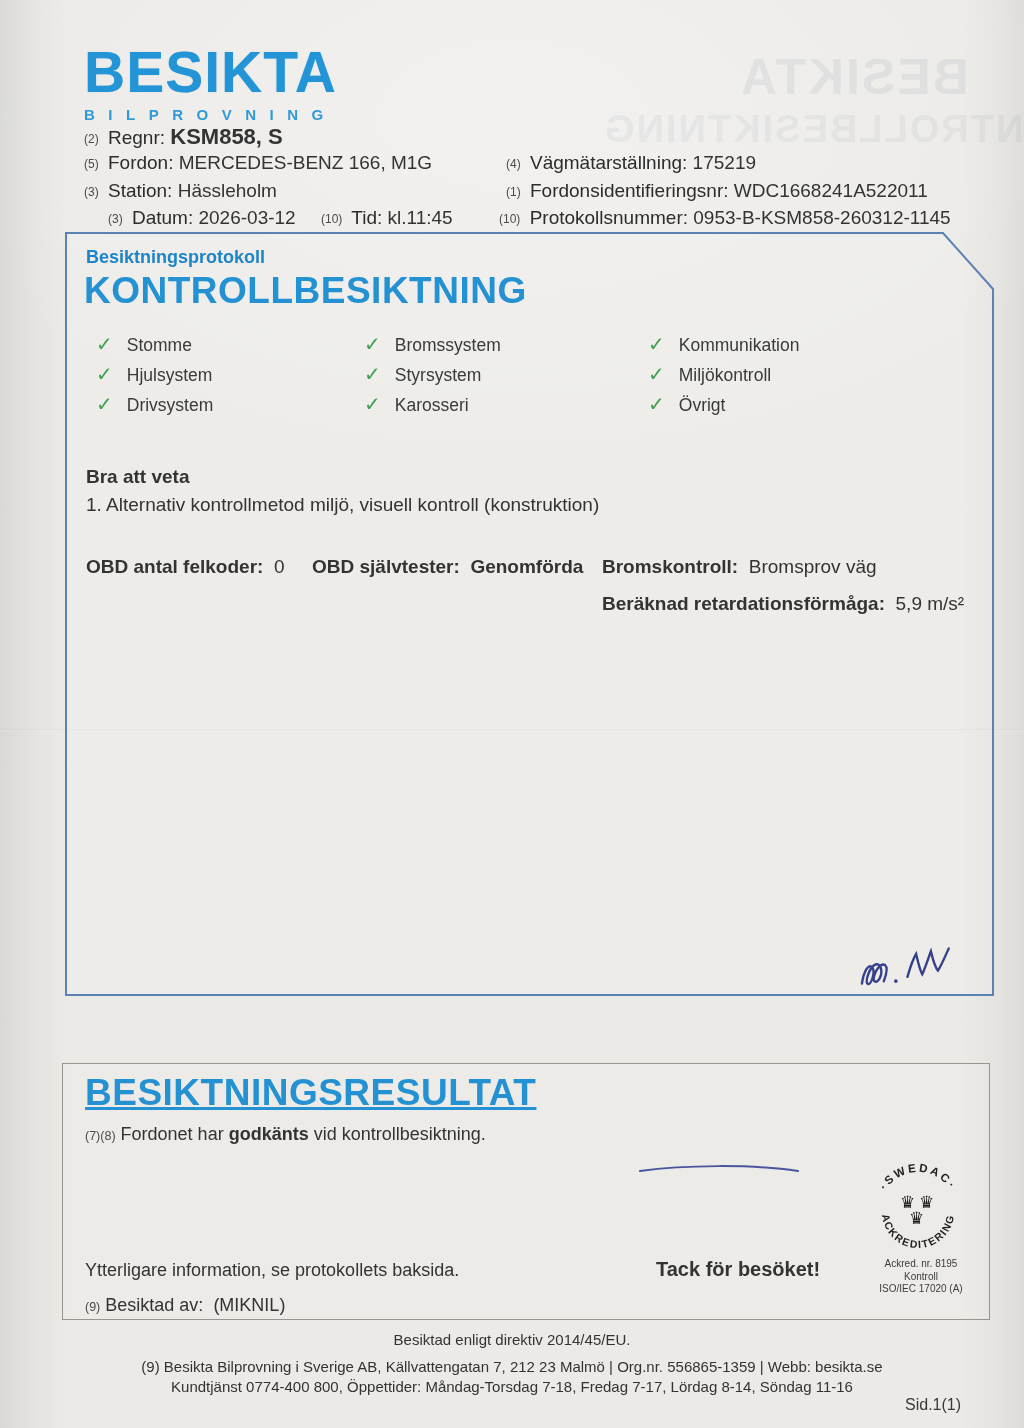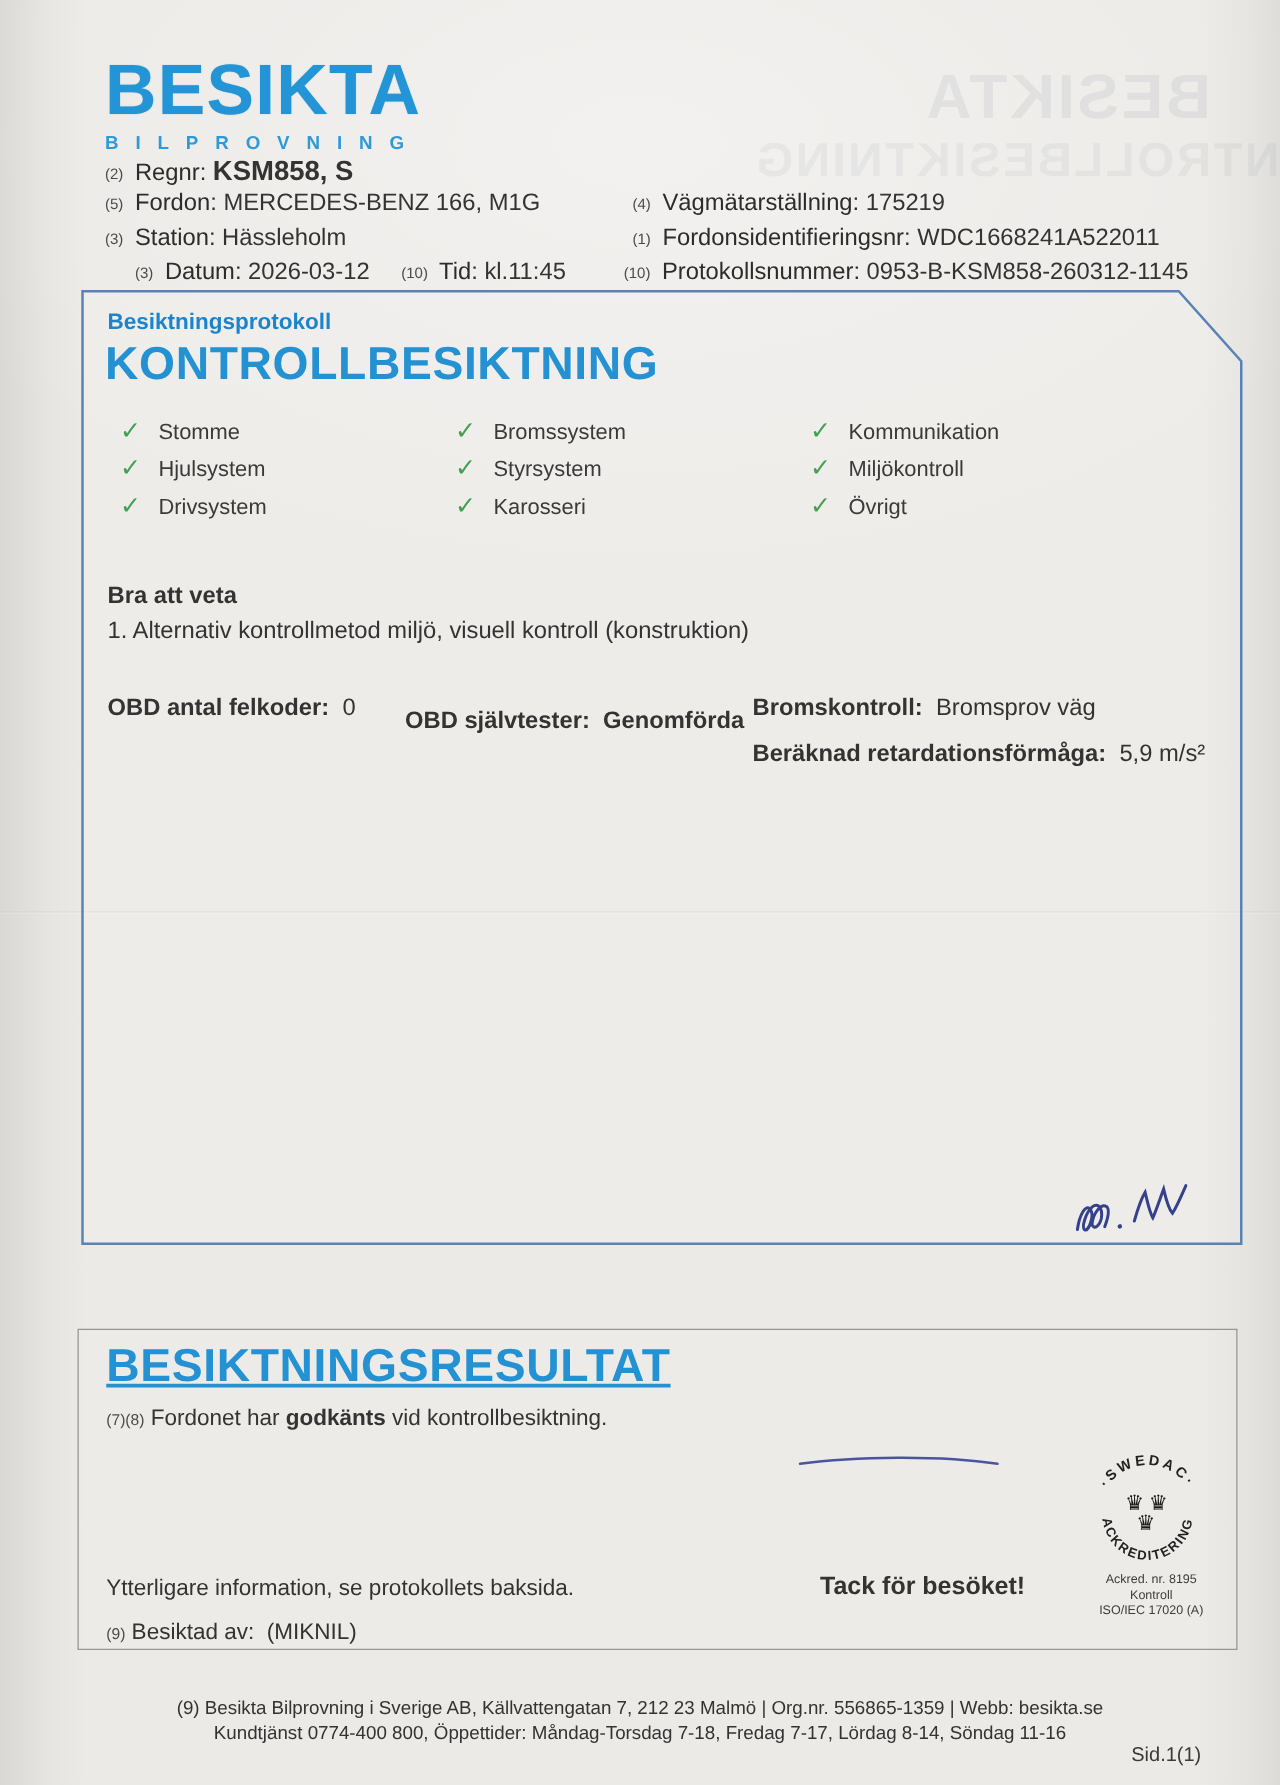--- a/index.html
+++ b/index.html
@@ -126,21 +126,21 @@
   <div class="chk-item" style="left:648px; top:362px;"><span class="chk">✓</span><span>Miljökontroll</span></div>
   <div class="chk-item" style="left:648px; top:392px;"><span class="chk">✓</span><span>Övrigt</span></div>
 
   <div class="abs body-txt b" style="left:86px; top:466px;">Bra att veta</div>
   <div class="abs body-txt" style="left:86px; top:494px;">1. Alternativ kontrollmetod miljö, visuell kontroll (konstruktion)</div>
 
   <div class="abs body-txt" style="left:86px; top:556px;">
     <span class="b">OBD antal felkoder:</span>&nbsp;
     <span>0</span>
   </div>
-  <div class="abs body-txt" style="left:324px; top:556px;margin-top:10px;">
+  <div class="abs body-txt" style="left:312px; top:556px;">
     <span class="b">OBD självtester:</span>&nbsp;
     <span class="b">Genomförda</span>
   </div>
   <div class="abs body-txt" style="left:602px; top:556px;">
     <span class="b">Bromskontroll:</span>&nbsp;
     <span>Bromsprov väg</span>
   </div>
   <div class="abs body-txt" style="left:602px; top:593px;">
     <span class="b">Beräknad retardationsförmåga:</span>&nbsp;
     <span>5,9 m/s²</span>
@@ -189,17 +189,18 @@
     <div>Kontroll</div>
     <div>ISO/IEC 17020 (A)</div>
   </div>
 
   <div class="abs body-txt" style="left:85px; top:1295px; font-size:18px;">
     <span class="small-ref">(9)</span>
     <span>Besiktad av:</span>&nbsp;
     <span>(MIKNIL)</span>
   </div>
 
+  <div class="footer-line" style="top:1331px;">Besiktad enligt direktiv 2014/45/EU.</div>
   <div class="footer-line" style="top:1358px;">(9) Besikta Bilprovning i Sverige AB, Källvattengatan 7, 212 23 Malmö | Org.nr. 556865-1359 | Webb: besikta.se</div>
   <div class="footer-line" style="top:1378px;">Kundtjänst 0774-400 800, Öppettider: Måndag-Torsdag 7-18, Fredag 7-17, Lördag 8-14, Söndag 11-16</div>
   <div class="sid" style="left:905px; top:1396px;">Sid.1(1)</div>
 
 </div>
 
 </body></html>

